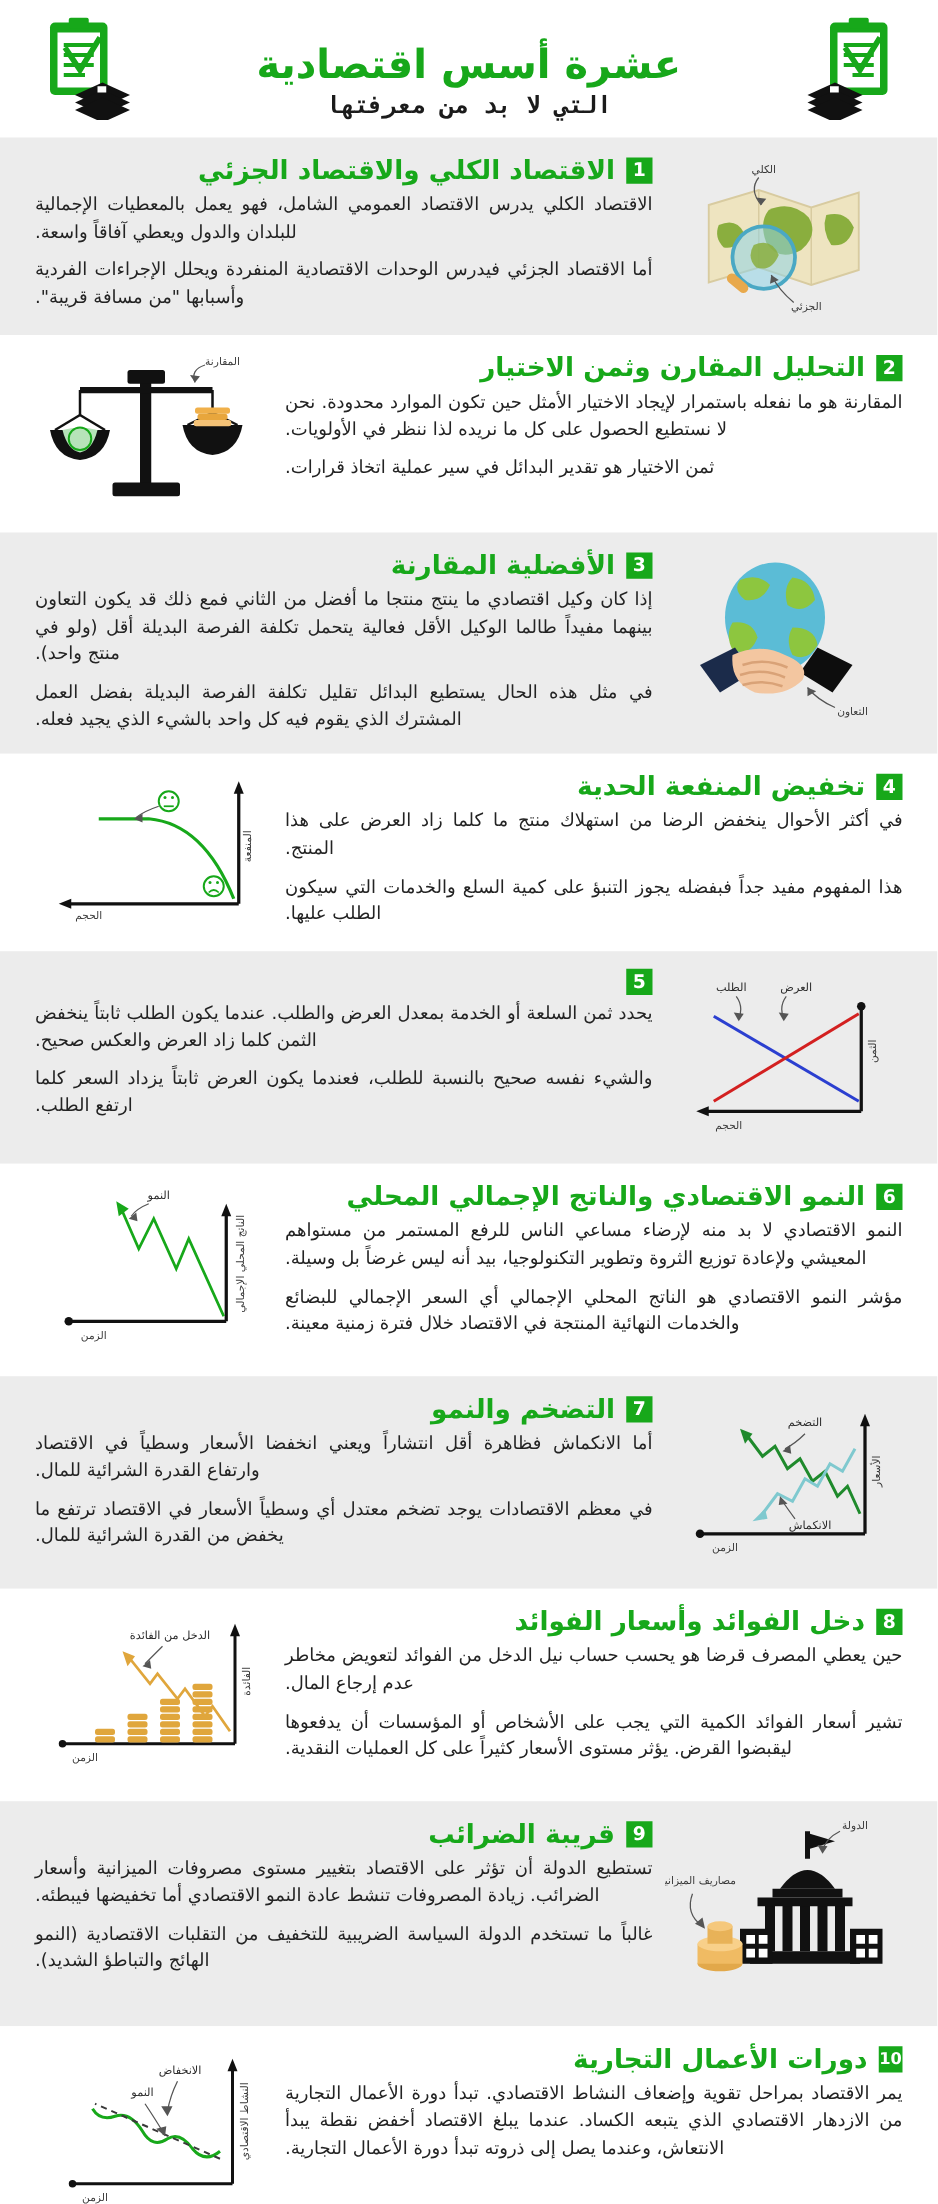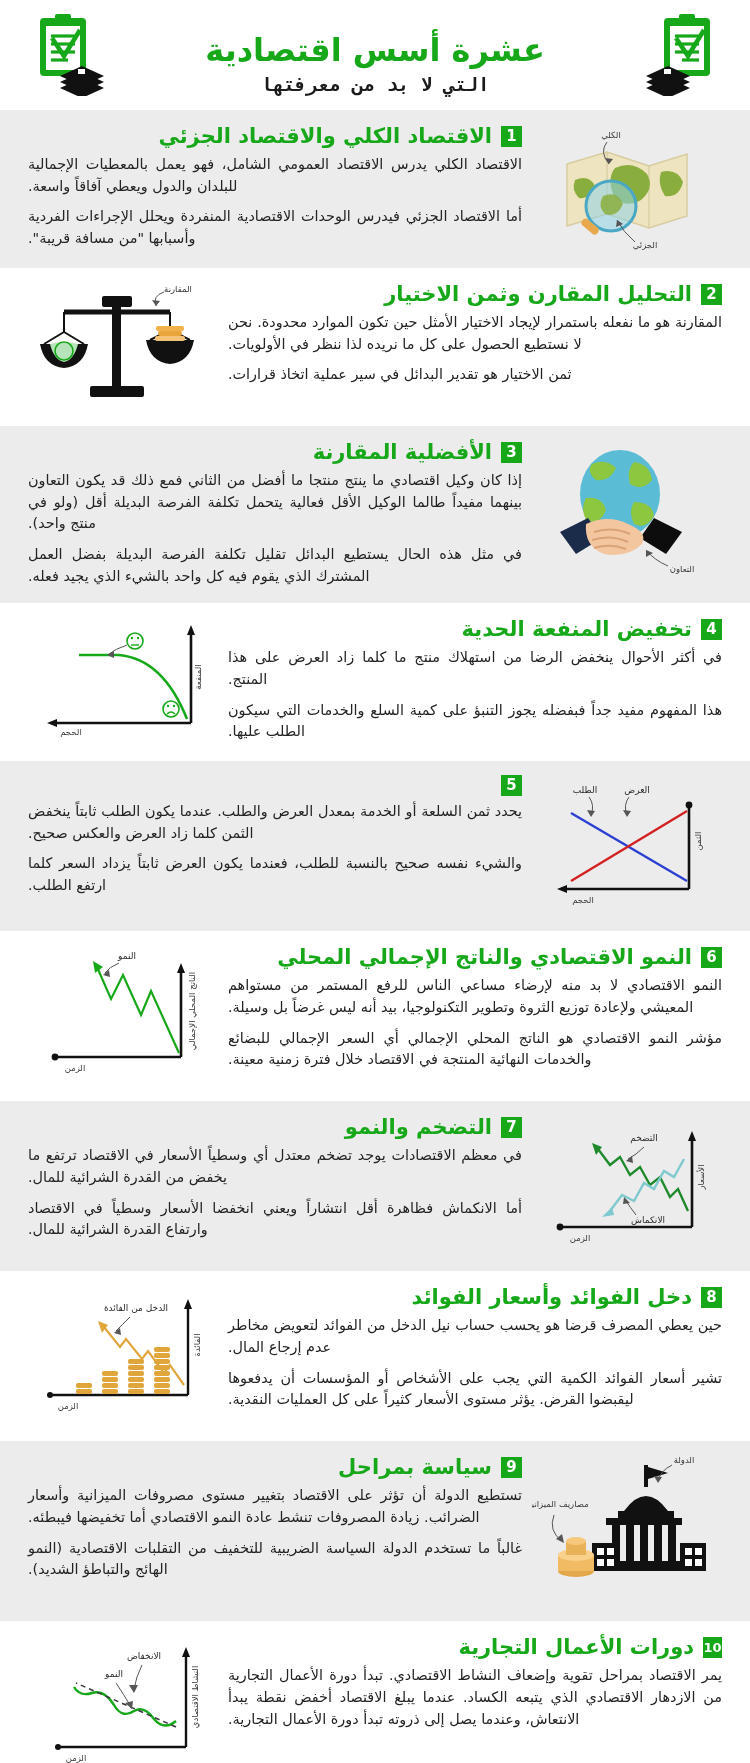--- a/index.html
+++ b/index.html
@@ -366,22 +366,22 @@
         <polygon points="92,82 98,88 91,89" fill="#555"></polygon>
         <text class="axis-label" x="172" y="62" text-anchor="middle" transform="rotate(-90 172 62)">الأسعار</text>
         <text class="axis-label" x="48" y="126" text-anchor="middle">الزمن</text>
       </svg>
     </div>
     <div class="body-col">
       <div class="sec-head">
         <span class="num-badge">7</span>
         <span class="sec-title">التضخم والنمو</span>
       </div>
+      <p class="para">أما الانكماش فظاهرة أقل انتشاراً ويعني انخفضا الأسعار وسطياً في الاقتصاد وارتفاع القدرة الشرائية للمال.</p>
       <p class="para">في معظم الاقتصادات يوجد تضخم معتدل أي وسطياً الأسعار في الاقتصاد ترتفع ما يخفض من القدرة الشرائية للمال.</p>
-      <p class="para">أما الانكماش فظاهرة أقل انتشاراً ويعني انخفضا الأسعار وسطياً في الاقتصاد وارتفاع القدرة الشرائية للمال.</p>
     </div>
   </div>
 
   <div class="section plain">
     <div class="body-col" style="order:1;">
       <div class="sec-head">
         <span class="num-badge">8</span>
         <span class="sec-title">دخل الفوائد وأسعار الفوائد</span>
       </div>
       <p class="para">حين يعطي المصرف قرضا هو يحسب حساب نيل الدخل من الفوائد لتعويض مخاطر عدم إرجاع المال.</p>
@@ -467,21 +467,21 @@
         <path d="M140 10 Q128 16 126 26" stroke="#555" stroke-width="1" fill="none"></path>
         <polygon points="126,28 122,21 130,22" fill="#555"></polygon>
         <text class="axis-label" x="26" y="52" text-anchor="middle">مصاريف الميزانية</text>
         <path d="M22 60 Q16 76 30 86" stroke="#555" stroke-width="1" fill="none"></path>
         <polygon points="32,88 24,84 30,79" fill="#555"></polygon>
       </svg>
     </div>
     <div class="body-col">
       <div class="sec-head">
         <span class="num-badge">9</span>
-        <span class="sec-title">سياسة بمراحل</span>
+        <span class="sec-title">قريبة الضرائب</span>
       </div>
       <p class="para">تستطيع الدولة أن تؤثر على الاقتصاد بتغيير مستوى مصروفات الميزانية وأسعار الضرائب. زيادة المصروفات تنشط عادة النمو الاقتصادي أما تخفيضها فيبطئه.</p>
       <p class="para">غالباً ما تستخدم الدولة السياسة الضريبية للتخفيف من التقلبات الاقتصادية (النمو الهائج والتباطؤ الشديد).</p>
     </div>
   </div>
 
   <div class="section plain">
     <div class="body-col" style="order:1;">
       <div class="sec-head">
         <span class="num-badge wide">10</span>

